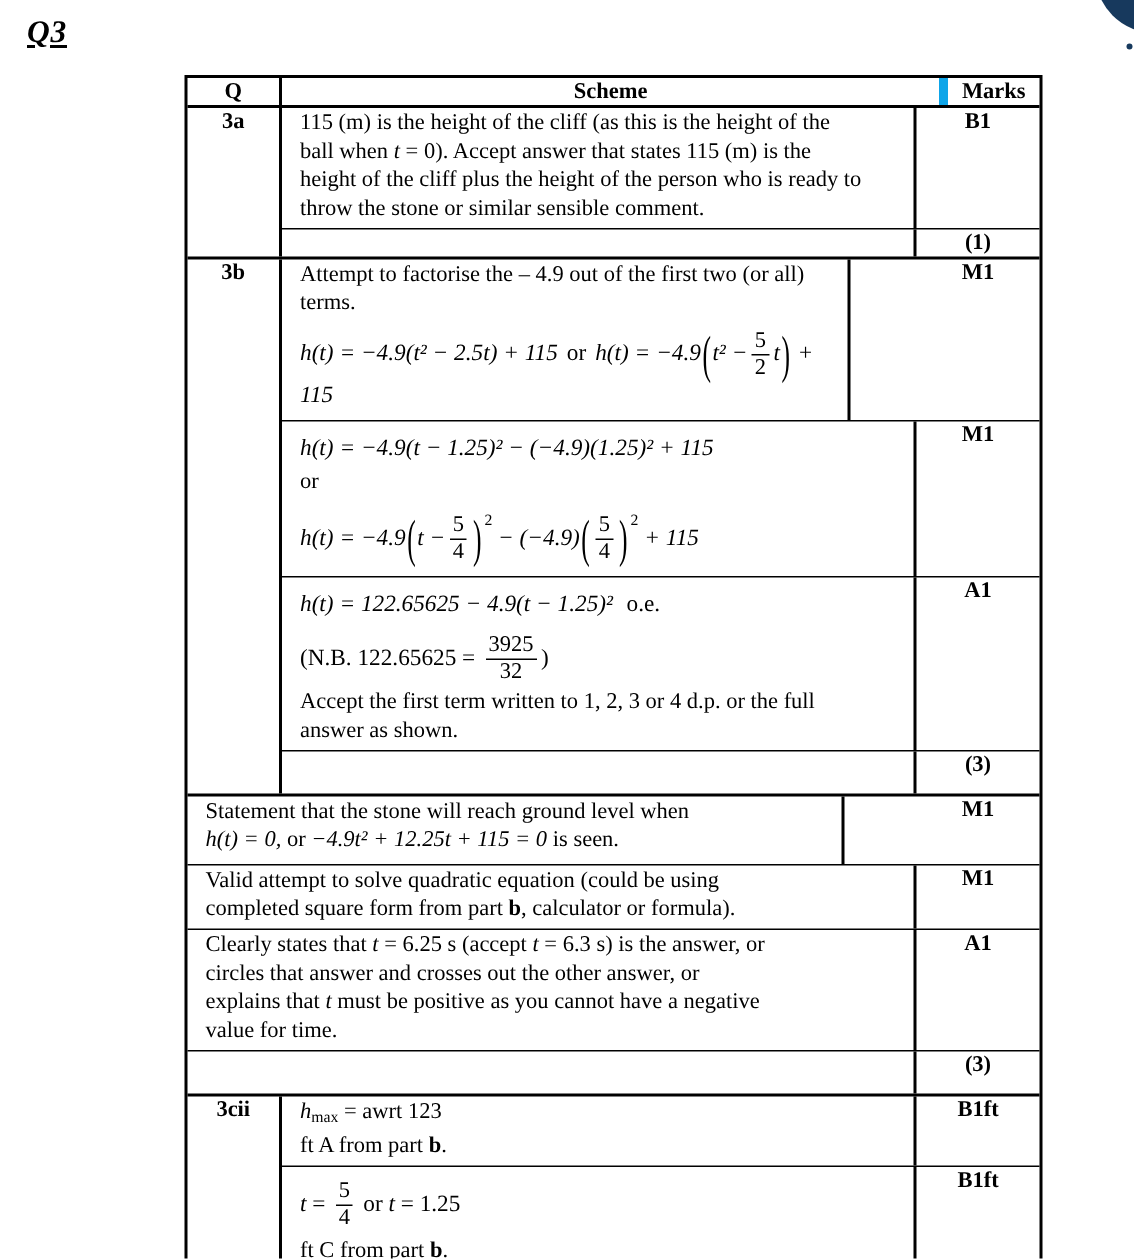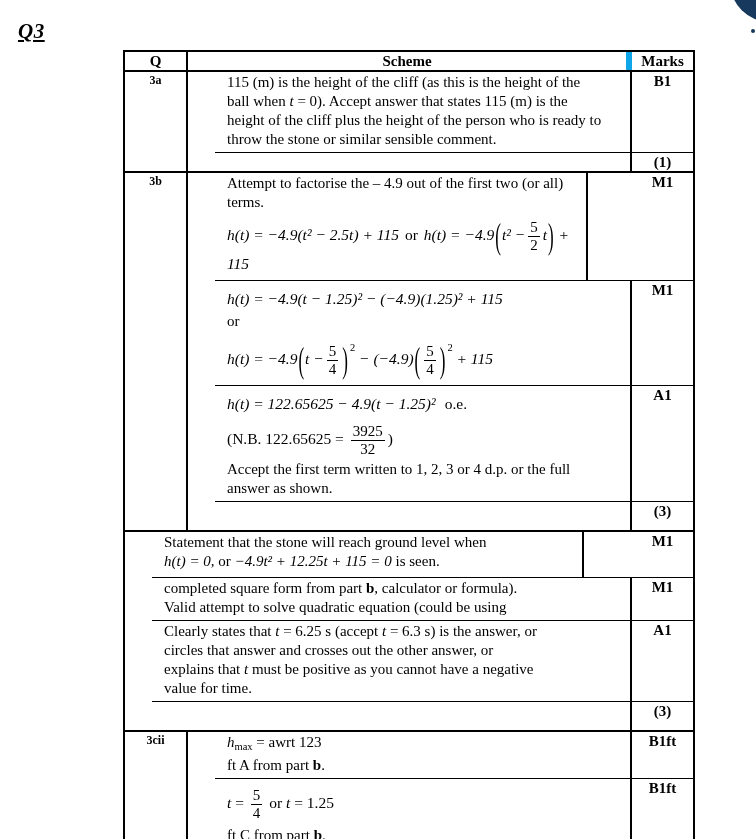--- a/index.html
+++ b/index.html
@@ -11,49 +11,49 @@
 
   .corner-logo {
     position:absolute; left:730px; top:-58px; width:80px; height:80px;
     border-radius:50%;
   }
   .corner-dot {
     position:absolute; left:751px; top:29px; width:4px; height:4px; border-radius:50%;
   }
 
   .q-title {
-    position:absolute; left:18px; top:19px;
+    position:absolute; left:18px; top:9px;
     font-size:21px; font-weight:bold; font-style:italic;
     text-decoration:underline; letter-spacing:0.5px;
   }
 
   .ms-table {
     position:absolute; left:123px; top:50px; width:572px;
     border:2px solid #000; background:#fff;
   }
 
   .hrow { display:flex; border-bottom:2px solid #000; font-weight:bold; }
   .hrow > div { text-align:center; font-size:15px; line-height:18px; }
   .hq { width:63px; border-right:2px solid #000; }
   .hs { flex:1; border-right:6px solid #0ea5e9; }
   .hm { width:61px; }
 
   .section { display:flex; border-bottom:2px solid #000; }
   .section:last-child { border-bottom:none; }
 
   .qcell {
     width:63px; border-right:2px solid #000; text-align:center;
-    font-weight:bold; font-size:12px; padding-top:1px;
-  }
-  .rows { flex:1; display:flex; flex-direction:column;margin-left:27px; }
+    font-weight:bold; font-size:15px; padding-top:1px;
+  }
+  .rows { flex:1; display:flex; flex-direction:column; }
   .srow { display:flex; border-bottom:1px solid #000; }
   .srow:last-child { border-bottom:none; }
   .scheme { flex:1; border-right:2px solid #000; padding:1px 8px 3px 12px; }
   .marks {
-    width:61px; text-align:center; font-weight:bold;
+    width:82px; text-align:center; font-weight:bold;
     font-size:15px; padding-top:1px;
   }
 
   .line  { font-size:15px; line-height:19px; }
   .fline { font-size:15.5px; margin:7px 0 4px 0; }
   .nbline{ margin-top:10px; margin-bottom:2px; }
 
   .it   { font-style:italic; }
   .math { font-style:italic; }
   .bold { font-weight:bold; }
@@ -167,22 +167,22 @@
       <div class="srow mh46">
         <div class="scheme">
           <div class="line"><span>Statement that the stone will reach ground level when</span></div>
           <div class="line"><span class="math">h(t) = 0,</span><span> or </span><span class="math">−4.9t² + 12.25t + 115 = 0</span><span> is seen.</span></div>
         </div>
         <div class="marks">M1</div>
       </div>
 
       <div class="srow mh38">
         <div class="scheme">
+          <div class="line"><span>Valid attempt to solve quadratic equation (could be using</span></div>
           <div class="line"><span>completed square form from part </span><span class="bold">b</span><span>, calculator or formula).</span></div>
-          <div class="line"><span>Valid attempt to solve quadratic equation (could be using</span></div>
         </div>
         <div class="marks">M1</div>
       </div>
 
       <div class="srow mh76">
         <div class="scheme">
           <div class="line"><span>Clearly states that </span><span class="it">t</span><span> = 6.25 s (accept </span><span class="it">t</span><span> = 6.3 s) is the answer, or</span></div>
           <div class="line"><span>circles that answer and crosses out the other answer, or</span></div>
           <div class="line"><span>explains that </span><span class="it">t</span><span> must be positive as you cannot have a negative</span></div>
           <div class="line"><span>value for time.</span></div>

